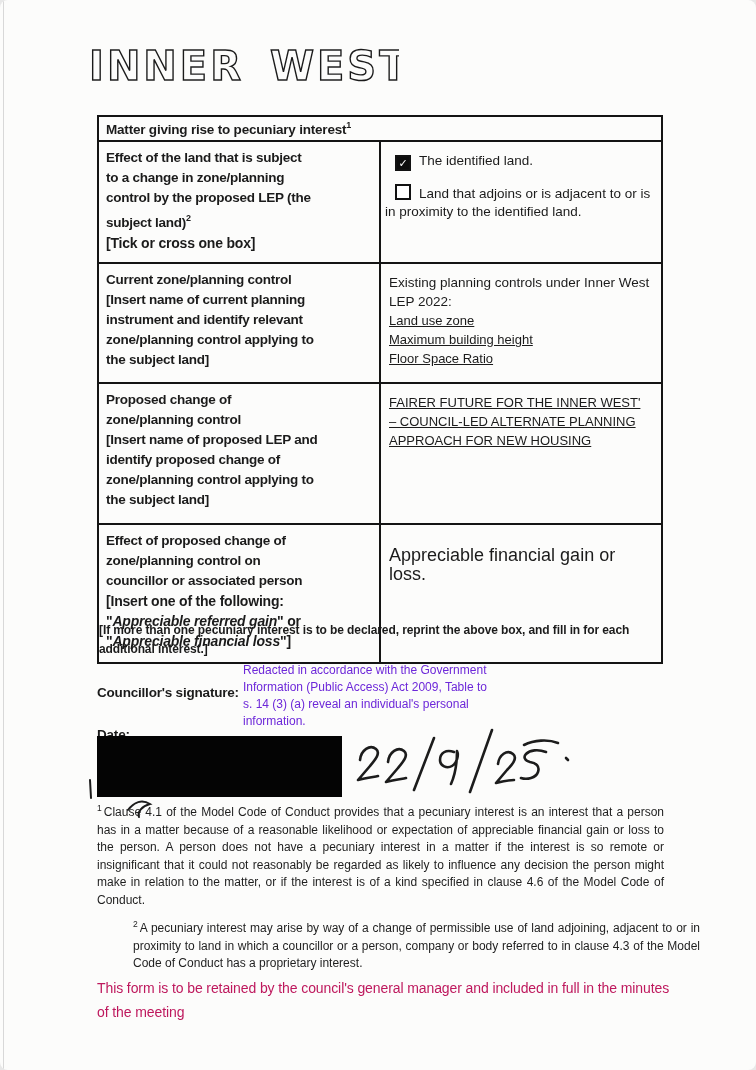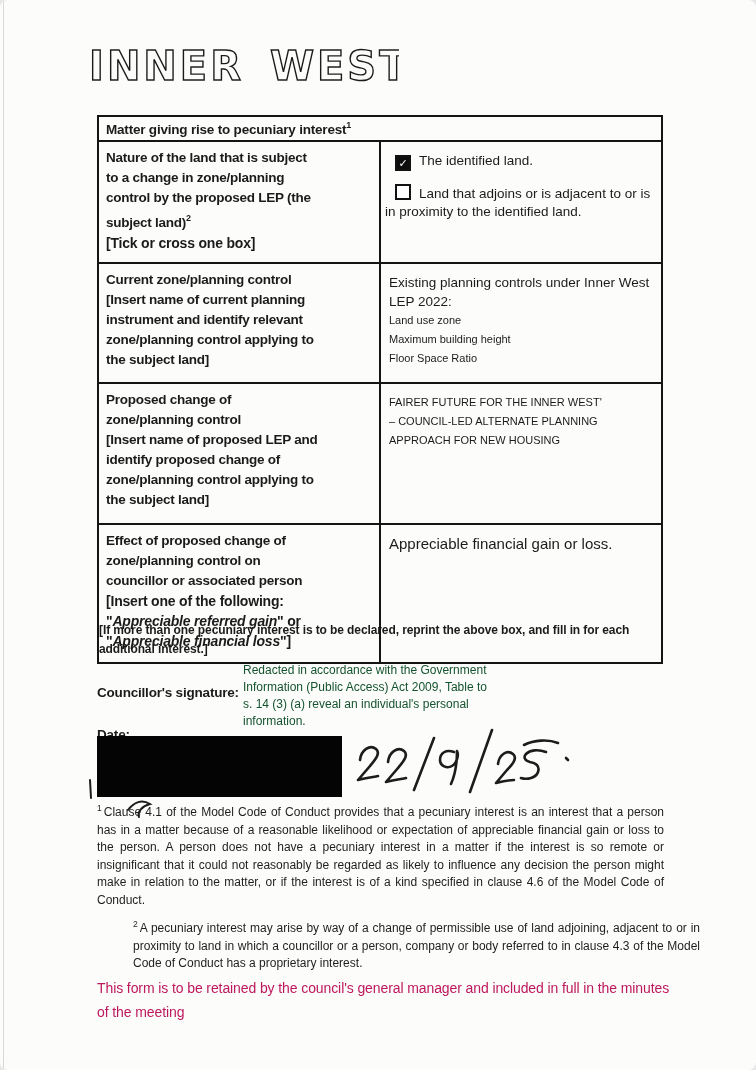--- a/index.html
+++ b/index.html
@@ -15,37 +15,37 @@
   table.form{position:absolute;left:97px;top:115px;width:566px;border-collapse:collapse;table-layout:fixed;}
   table.form td{border:2px solid #141414;vertical-align:top;}
   td.hdr{padding:3px 6px 2px 7px;}
   .hdr-text{font-weight:bold;font-size:13.5px;letter-spacing:-0.2px;}
   sup.fnref{font-size:9px;font-weight:bold;}
   td.lc{width:249px;padding:6px 4px 4px 7px;}
   td.rc{padding:5px 8px 4px 4px;}
   .bl{font-weight:bold;font-size:13.5px;line-height:20px;letter-spacing:-0.25px;white-space:nowrap;}
   .hint{font-weight:bold;font-size:14px;line-height:20px;letter-spacing:-0.2px;white-space:nowrap;}
   .it{font-style:italic;}
-  .val{font-size:15px;line-height:19px;padding-left:4px;padding-top:2px;}
-  .vline{font-size:11px;line-height:19px;padding-left:4px;white-space:nowrap;}
+  .val{font-size:18px;line-height:19px;padding-left:4px;padding-top:2px;margin-top:12px;}
+  .vline{font-size:13px;line-height:19px;padding-left:4px;white-space:nowrap;text-decoration:underline;}
   .vwrap{font-size:13.5px;line-height:19px;padding-left:4px;}
 
   
   .opt{font-size:13.5px;line-height:18px;text-indent:10px;margin-top:5px;}
   .opt2{margin-top:13px;}
   .cb{display:inline-block;width:12px;height:12px;border:2px solid #111;vertical-align:-2px;margin-right:8px;background:#fff;}
   .cb.checked{background:#0d0d0d;}
   .cb .mark{display:block;color:#fff;font-size:11px;line-height:12px;text-align:center;text-indent:0;font-weight:bold;}
 
   
   .note{position:absolute;left:99px;top:621px;width:566px;font-weight:bold;font-size:12px;line-height:19px;letter-spacing:-0.1px;}
 
   
   .sig-label{position:absolute;left:97px;top:685px;font-weight:bold;font-size:13.5px;letter-spacing:-0.2px;}
-  .redaction-note{position:absolute;left:243px;top:662px;width:254px;font-size:12px;line-height:17px;color:#14532d;}
+  .redaction-note{position:absolute;left:243px;top:662px;width:254px;font-size:12px;line-height:17px;color:#6d28d9;}
   .date-label{position:absolute;left:97px;top:727px;font-weight:bold;font-size:13.5px;letter-spacing:-0.2px;}
   .redaction-box{position:absolute;left:97px;top:736px;width:245px;height:61px;background:#040404;}
   .handwriting{position:absolute;left:346px;top:712px;width:228px;height:86px;}
   .handwriting path{fill:none;stroke:#1c1c1c;stroke-width:2.6px;stroke-linecap:round;stroke-linejoin:round;}
   .pen-mark{position:absolute;}
   .pen-mark path{fill:none;stroke:#1c1c1c;stroke-width:2px;stroke-linecap:round;}
 
   
   .fn{position:absolute;left:97px;width:567px;font-size:12px;line-height:17.6px;text-align:justify;color:#1e1e1e;}
   .fn1{top:800px;}
@@ -66,21 +66,21 @@
   </div>
 
   <table class="form">
     <tbody>
       <tr>
         <td class="hdr" colspan="2"><span class="hdr-text">Matter giving rise to pecuniary interest</span><sup class="fnref">1</sup></td>
       </tr>
 
       <tr>
         <td class="lc" style="height:110px;">
-          <div class="bl">Nature of the land that is subject</div>
+          <div class="bl">Effect of the land that is subject</div>
           <div class="bl">to a change in zone/planning</div>
           <div class="bl">control by the proposed LEP (the</div>
           <div class="bl"><span>subject land)</span><sup class="fnref">2</sup></div>
           <div class="hint">[Tick or cross one box]</div>
         </td>
         <td class="rc">
           <div class="opt">
             <span class="cb checked"><span class="mark">✓</span></span><span class="ol">The identified land.</span>
           </div>
           <div class="opt opt2">

